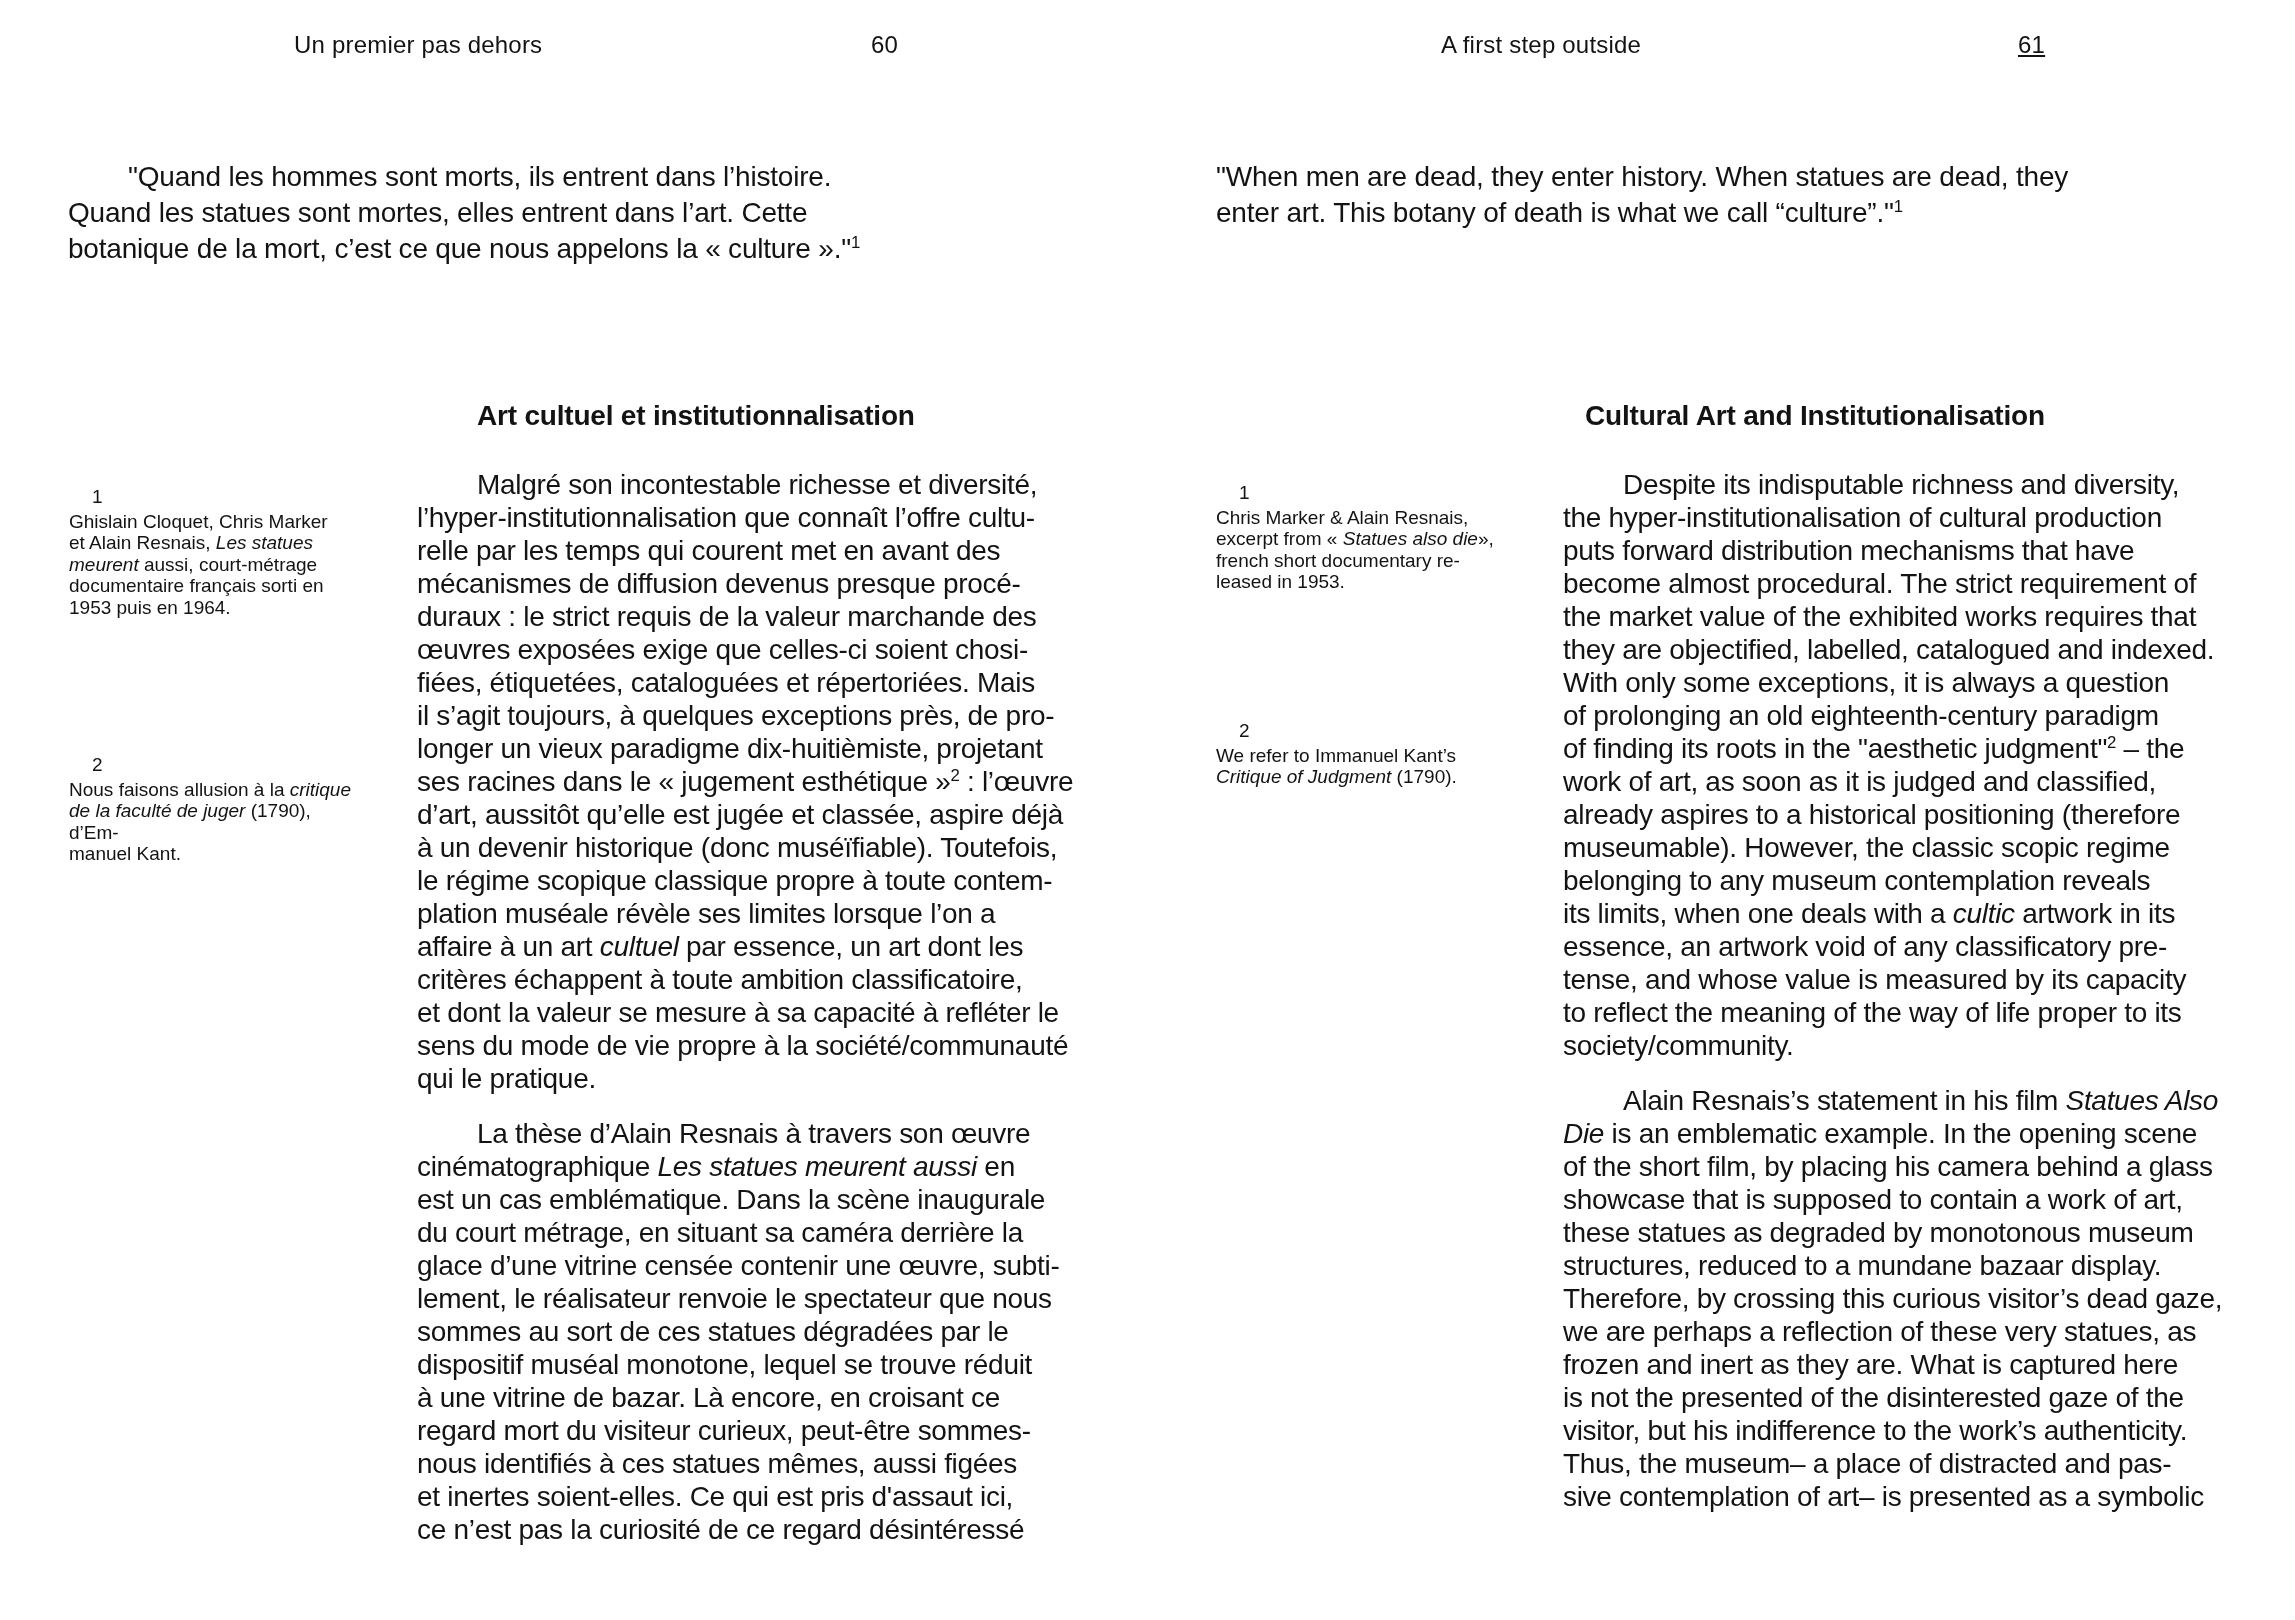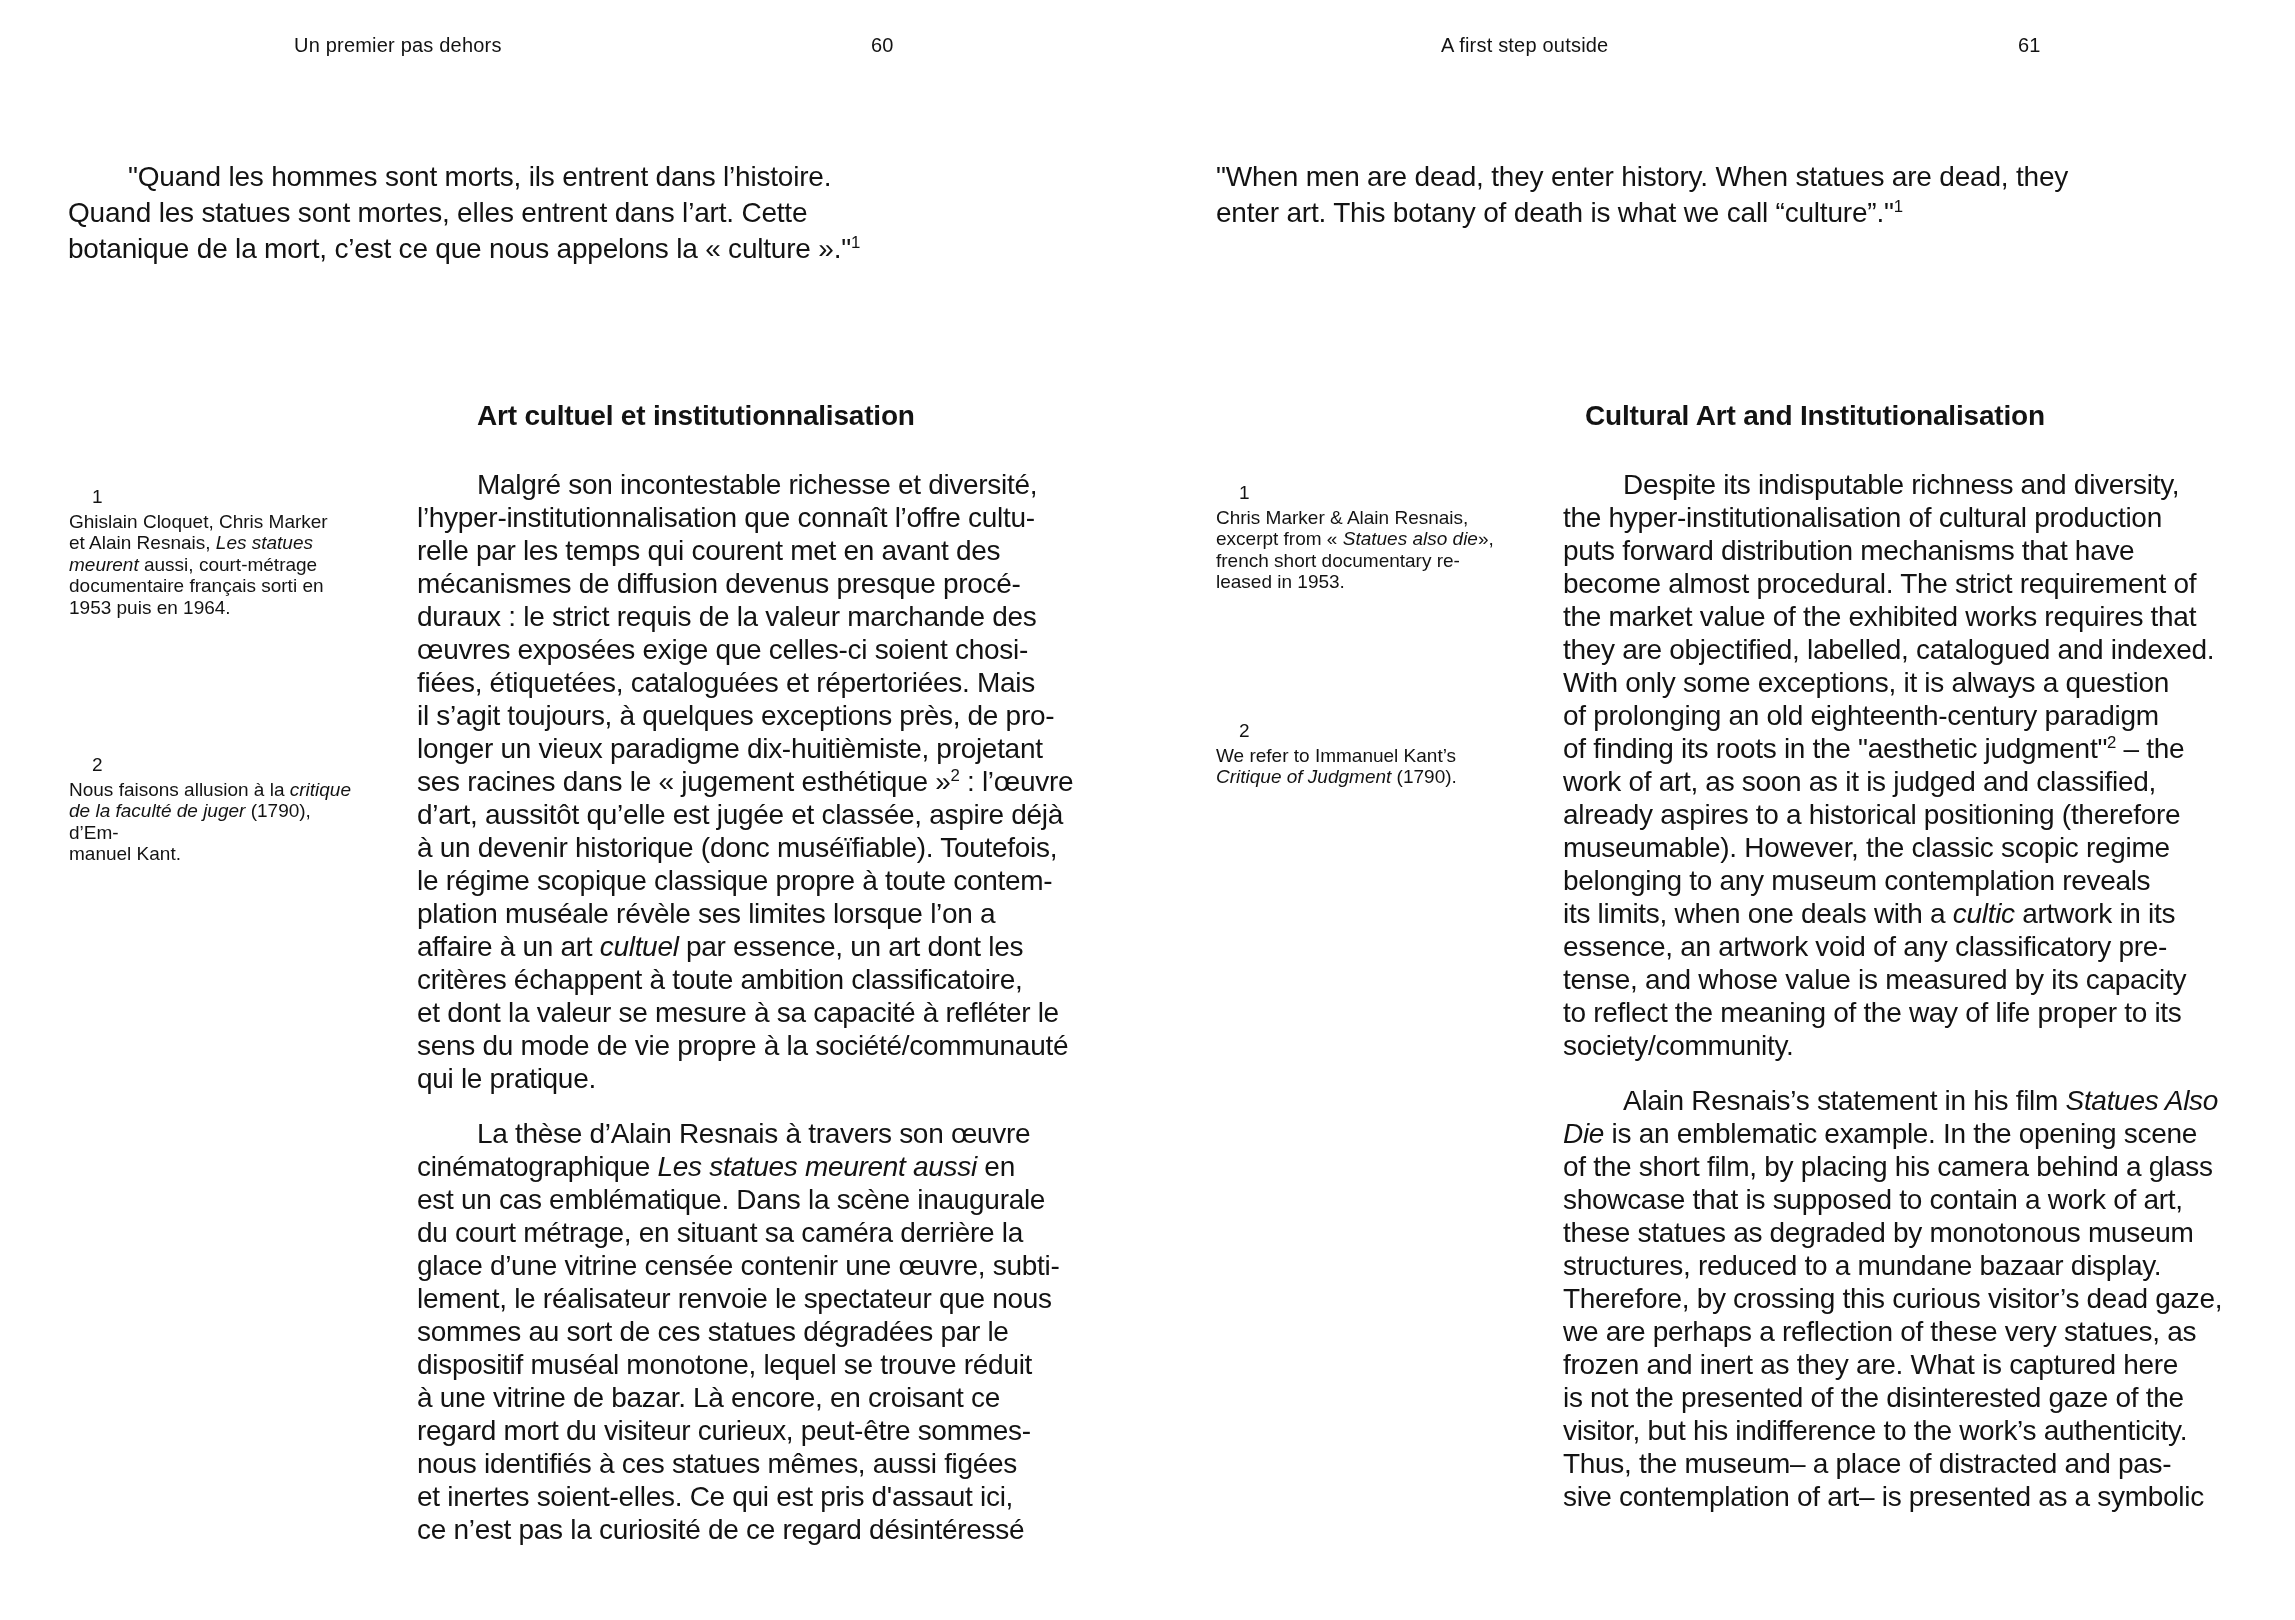--- a/index.html
+++ b/index.html
@@ -6,27 +6,27 @@
   .page-canvas{
     position:relative;
     width:2295px;height:1621px;
     background:#ffffff;
     color:#131313;
     font-family:"Liberation Sans", sans-serif;
     overflow:hidden;
   }
   .running-head{
     position:absolute;top:33px;
-    font-size:20px;line-height:24px;letter-spacing:0.2px;
+    font-size:24px;line-height:24px;letter-spacing:0.2px;
     white-space:nowrap;
   }
   #head-left{left:294px;}
   #num-left{left:871px;}
   #head-right{left:1441px;}
-  #num-right{left:2018px;}
+  #num-right{left:2018px;text-decoration:underline;}
 
   .epigraph{
     position:absolute;
     font-size:28px;line-height:36px;letter-spacing:-0.2px;
   }
   #epigraph-left{left:68px;top:159px;width:857px;}
   #epigraph-right{left:1216px;top:159px;width:926px;}
 
   .section-heading{
     position:absolute;

